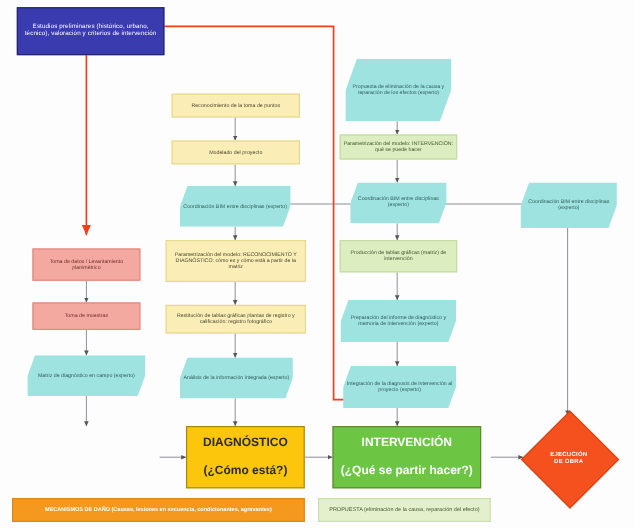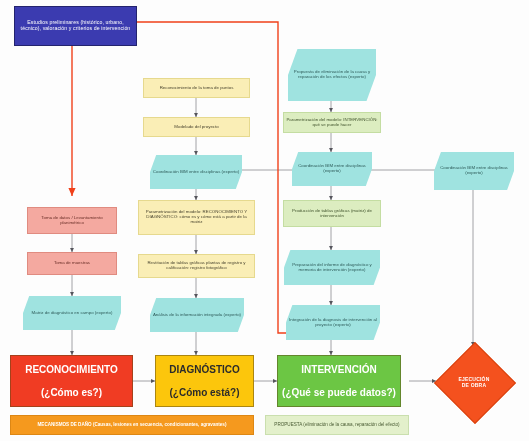--- a/index.html
+++ b/index.html
@@ -236,38 +236,32 @@
   <div class="node para cyan" style="left:286px;top:305px;width:94px;height:35px;">
     <div class="skewbg"></div>
     <span>Integración de la diagnosis de intervención al proyecto (experto)</span>
   </div>
 
   <div class="node para cyan" style="left:434px;top:152px;width:80px;height:38px;">
     <div class="skewbg"></div>
     <span>Coordinación BIM entre disciplinas (experto)</span>
   </div>
 
-  <div class="banner ban-red" style="left:10px;top:355px;width:123px;height:52px;">
-    <span>
-      <span>RECONOCIMIENTO</span><br>
-      <span>(¿Cómo es?)</span>
-    </span>
-  </div>
 
   <div class="banner ban-yellow" style="left:155px;top:355px;width:99px;height:52px;">
     <span>
       <span>DIAGNÓSTICO</span><br>
       <span>(¿Cómo está?)</span>
     </span>
   </div>
 
   <div class="banner ban-green" style="left:277px;top:355px;width:124px;height:52px;">
     <span>
       <span>INTERVENCIÓN</span><br>
-      <span>(¿Qué se puede datos?)</span>
+      <span>(¿Qué se partir hacer?)</span>
     </span>
   </div>
 
   <div class="diamond" style="left:437px;top:353px;width:74px;height:58px;">
     <div class="dshape"></div>
     <span>
       <span>EJECUCIÓN</span><br>
       <span>DE OBRA</span>
     </span>
   </div>

